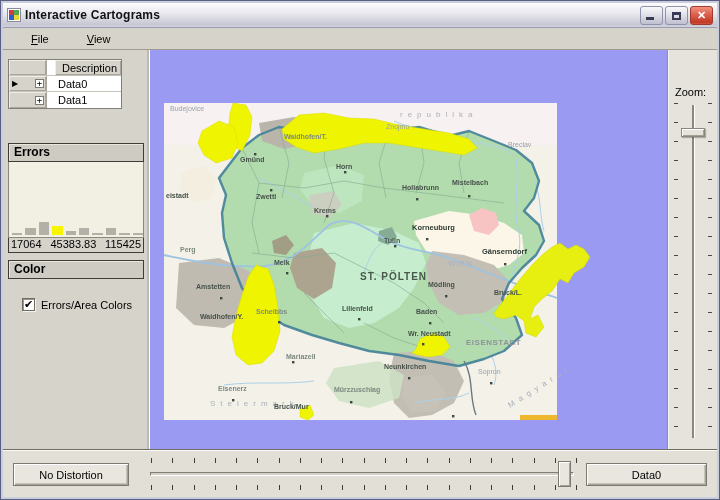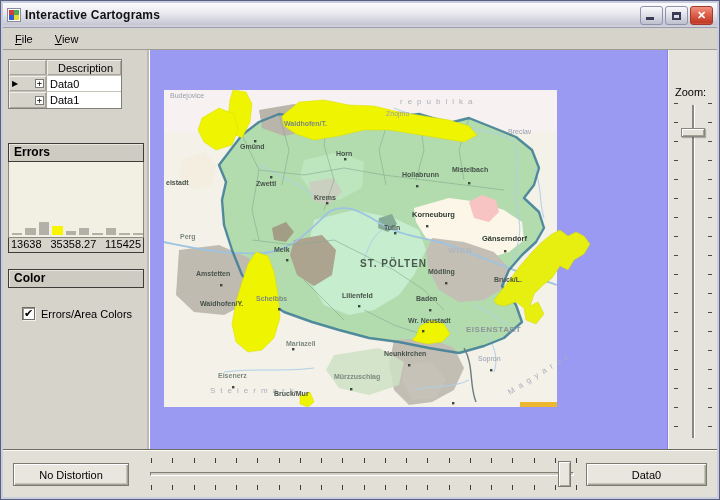--- a/index.html
+++ b/index.html
@@ -18,56 +18,56 @@
   .winbtns { position:absolute; right:4px; top:3px; display:flex; gap:2px; }
   .winbtn { width:23px; height:19px; border-radius:3px; border:1px solid #8e92ac;
     background:linear-gradient(#fafafc,#d8d8e2 60%,#bfbfce); display:flex; align-items:center; justify-content:center;
     font-size:10px; color:#32324e; position:relative; }
   .winbtn .minbar { position:absolute; left:5px; bottom:4px; width:8px; height:3px; background:#3a3a56; }
   .winbtn .maxbox { width:9px; height:8px; border:2px solid #3a3a56; border-top-width:3px; }
   .winbtn.close { background:linear-gradient(#f0927e,#dd5f4b 45%,#c03a27 90%,#d2543e); border-color:#a03a2c;
     color:#fff; font-weight:bold; font-size:11px; }
   
   .menubar { height:22px; background:#d6d3ca; border-bottom:1px solid #9e9b92; display:flex; align-items:center; padding-left:8px; gap:14px; }
-  .menu-item { font-size:11px; color:#000; padding:2px 4px; }
+  .menu-item { font-size:11px; color:#000; padding:2px 4px;margin-left:16px; }
   .menu-item u { text-decoration:underline; }
   
   .content { position:relative; height:399px; display:flex; }
   .left-panel { position:relative; width:147px; height:100%; background:#d6d3ca;
      border-right:1px solid #fff; box-shadow:inset -2px 0 0 #bdbab1; padding:6px 5px 0 5px; }
   .sec-header { border:1px solid #3c3c38; background:#cecbc2; font-weight:bold; font-size:12px; color:#000;
      padding:1px 5px 2px 5px; box-shadow:inset 1px 1px 0 #e8e6df; }
   
   .grid { margin-top:3px; width:114px; border:1px solid #808078; background:#fff; font-size:11px; }
   .grid-row { display:flex; height:16px; border-bottom:1px solid #c6c3ba; }
   .grid-row:last-child { border-bottom:none; }
   .rowhead { width:38px; background:#d6d3ca; border-right:1px solid #a8a59c; display:flex; align-items:center;
      box-shadow:inset 1px 1px 0 #f0eee8, inset -1px -1px 0 #a8a59c; position:relative; }
-  .gcell { flex:1; background:#fff; display:flex; align-items:center; padding-left:3px; color:#000; }
+  .gcell { flex:1; background:#fff; display:flex; align-items:center; padding-left:3px; color:#000;margin-left:8px; }
   .gcell.head { background:#d6d3ca; justify-content:center; box-shadow:inset 1px 1px 0 #f0eee8, inset -1px -1px 0 #a8a59c; }
   .cur-arrow { font-size:8px; color:#000; margin-left:3px; width:10px; }
   .expand-box { width:9px; height:9px; border:1px solid #7c7a72; background:#fff; font-size:9px; line-height:7px;
      text-align:center; color:#000; margin-left:auto; margin-right:2px; font-family:"DejaVu Sans Mono",monospace; }
   
   .range-wrap { margin-top:34px; }
   .hist-area { border:1px solid #8a887f; border-top:none; background:#f2f0e3; height:76px; position:relative;
      display:flex; align-items:flex-end; gap:3px; padding:0 0 2px 3px; }
   .hist-bar { width:11px; background:#b3b0a8; }
   .hist-bar.hl { background:#f8f500; }
   .hist-labels { border:1px solid #3c3c38; border-top:none; background:#d6d3ca; font-size:11px; color:#000;
      display:flex; justify-content:space-between; padding:0 2px 2px 2px; font-family:"Liberation Sans",sans-serif; }
   
-  .color-wrap { margin-top:16px; }
+  .color-wrap { margin-top:7px; }
   .chk-row { display:flex; align-items:center; gap:6px; margin:19px 0 0 14px; }
   .checkbox { width:13px; height:13px; background:#fff; border:1px solid #6f6d63;
      box-shadow:inset 1px 1px 0 #9a978d, 1px 1px 0 #f4f2ec; font-size:11px; line-height:11px; text-align:center; color:#000; }
   .chk-label { font-size:11px; color:#000; }
   
   .main-area { position:relative; flex:1; background:#9a9af2; overflow:hidden; }
-  .map-canvas { position:absolute; left:14px; top:40px; width:393px; height:317px; background:#f4f1e9; }
+  .map-canvas { position:absolute; left:14px; top:53px; width:393px; height:317px; background:#f4f1e9; }
   .map-canvas svg { overflow:visible; }
   text { font-family:"Liberation Sans",sans-serif; }
   .t    { font-size:7px; font-weight:bold; fill:#46524a; }
   .tb   { font-size:7.5px; font-weight:bold; fill:#2e3a32; }
   .tf   { font-size:7px; font-weight:bold; fill:#7c8a80; }
   .for  { font-size:7px; fill:#98a0ac; }
   .wien { font-size:8px; font-weight:bold; fill:#b2b4ba; letter-spacing:1px; }
   .caps { font-size:10px; font-weight:bold; fill:#49584c; letter-spacing:1px; }
   .caps2{ font-size:8px; font-weight:bold; fill:#8e939a; letter-spacing:.5px; }
   .reg  { font-size:8px; fill:#aab0ba; letter-spacing:5px; }
@@ -157,22 +157,22 @@
             <div class="hist-bar" style="height: 13px;"></div>
             <div class="hist-bar hl" style="height: 9px;"></div>
             <div class="hist-bar" style="height: 4px;"></div>
             <div class="hist-bar" style="height: 7px;"></div>
             <div class="hist-bar" style="height: 2px;"></div>
             <div class="hist-bar" style="height: 7px;"></div>
             <div class="hist-bar" style="height: 2px;"></div>
             <div class="hist-bar" style="height: 2px;"></div>
           </div>
         <div class="hist-labels">
-          <span>13638</span>
-          <span>35358.27</span>
+          <span>17064</span>
+          <span>45383.83</span>
           <span>115425</span>
         </div>
       </div>
 
       <div class="color-wrap">
         <div class="sec-header">Color</div>
         <div class="chk-row">
           <span class="checkbox">✔</span>
           <span class="chk-label">Errors/Area Colors</span>
         </div>

